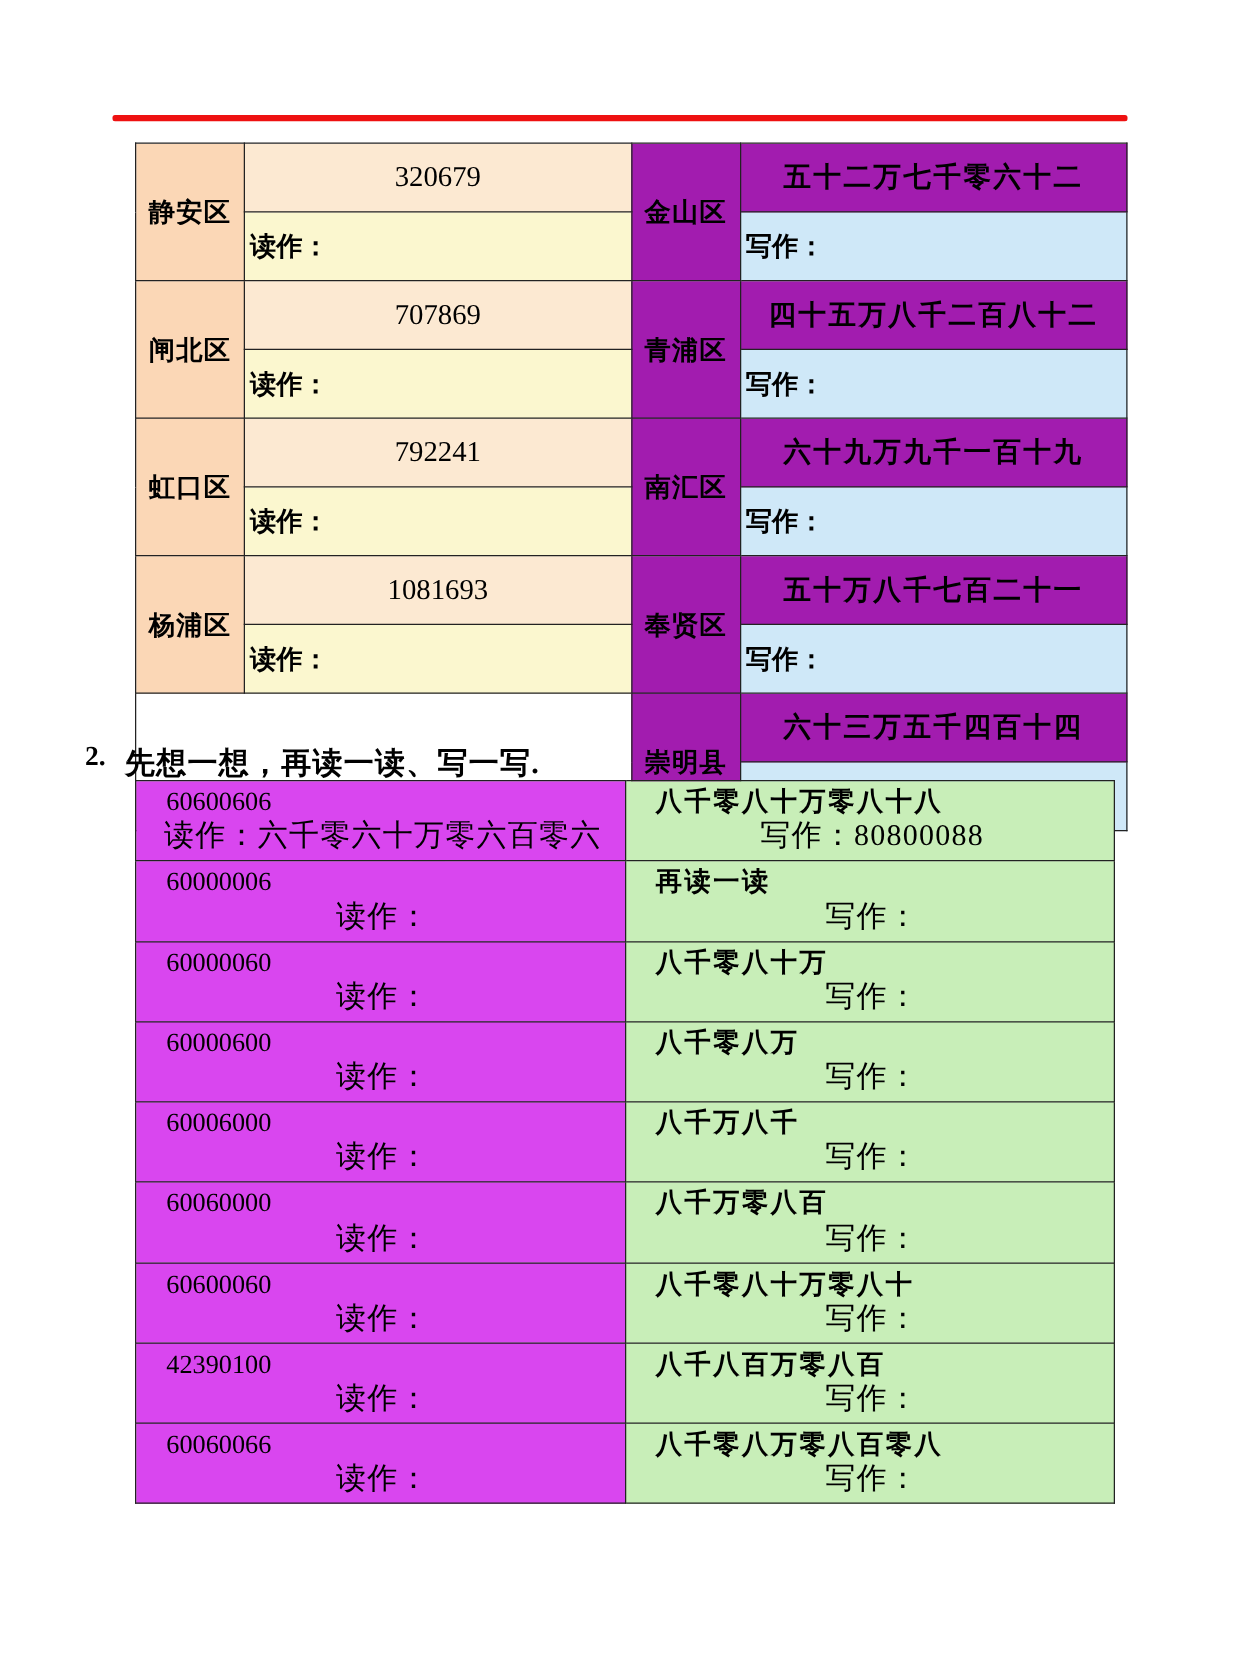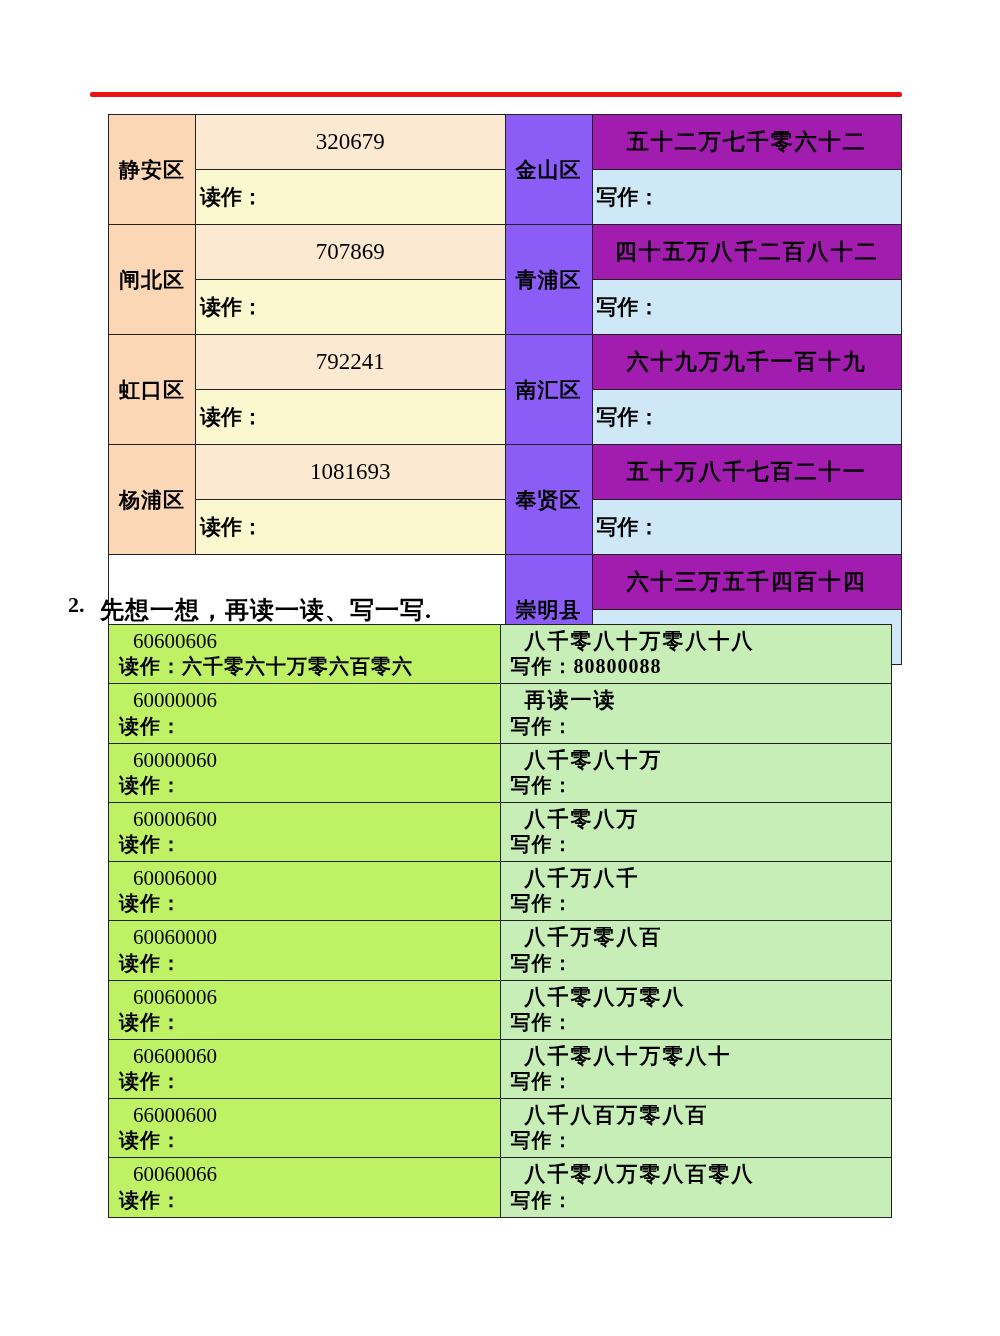--- a/index.html
+++ b/index.html
@@ -74,21 +74,21 @@
   }
   .c-read {
     background: #fbf7cf;
     font-size: 21px;
     font-weight: bold;
     padding-left: 8px;
     font-family: "Liberation Serif", serif;
   }
   .c-name-r {
     width: 78px;
-    background: #8b5cf6;
+    background: #a21caf;
     text-align: center;
     font-size: 21px;
     font-weight: bold;
     font-family: "Liberation Serif", serif;
     letter-spacing: 1px;
   }
   .c-cn {
     background: #a21caf;
     text-align: center;
     font-size: 22px;
@@ -142,21 +142,21 @@
     border-collapse: collapse;
     table-layout: fixed;
   }
   .tbl2 td {
     border: 1.5px solid #222;
     padding: 3px 6px 4px 10px;
     vertical-align: top;
   }
   .cell-left {
     width: 50%;
-    background: #bef264;
+    background: #d946ef;
   }
   .cell-right {
     width: 50%;
     background: #c8eeb8;
   }
   .val {
     display: block;
     font-size: 21px;
     font-family: "Liberation Serif", serif;
     padding-left: 14px;
@@ -168,26 +168,27 @@
     font-size: 21px;
     font-weight: bold;
     letter-spacing: 2px;
     font-family: "Liberation Serif", serif;
     padding-left: 14px;
     line-height: 1.25;
     white-space: nowrap;
   }
   .lbl {
     display: block;
-    font-size: 20px;
-    font-weight: bold;
+    font-size: 24px;
+    font-weight: normal;
     font-family: "Liberation Serif", serif;
     line-height: 1.25;
     white-space: nowrap;
     letter-spacing: 1px;
+    text-align: center;
   }
 
   .page-no {
     position: absolute;
     left: 0;
     top: 1240px;
     width: 1000px;
     text-align: center;
     font-size: 22px;
     font-weight: bold;
@@ -334,41 +335,31 @@
           <span class="val">60060000</span>
           <span class="lbl">读作：</span>
         </td>
         <td class="cell-right">
           <span class="val-cn">八千万零八百</span>
           <span class="lbl">写作：</span>
         </td>
       </tr>
       <tr>
         <td class="cell-left">
-          <span class="val">60060006</span>
-          <span class="lbl">读作：</span>
-        </td>
-        <td class="cell-right">
-          <span class="val-cn">八千零八万零八</span>
-          <span class="lbl">写作：</span>
-        </td>
-      </tr>
-      <tr>
-        <td class="cell-left">
           <span class="val">60600060</span>
           <span class="lbl">读作：</span>
         </td>
         <td class="cell-right">
           <span class="val-cn">八千零八十万零八十</span>
           <span class="lbl">写作：</span>
         </td>
       </tr>
       <tr>
         <td class="cell-left">
-          <span class="val">66000600</span>
+          <span class="val">42390100</span>
           <span class="lbl">读作：</span>
         </td>
         <td class="cell-right">
           <span class="val-cn">八千八百万零八百</span>
           <span class="lbl">写作：</span>
         </td>
       </tr>
       <tr>
         <td class="cell-left">
           <span class="val">60060066</span>

